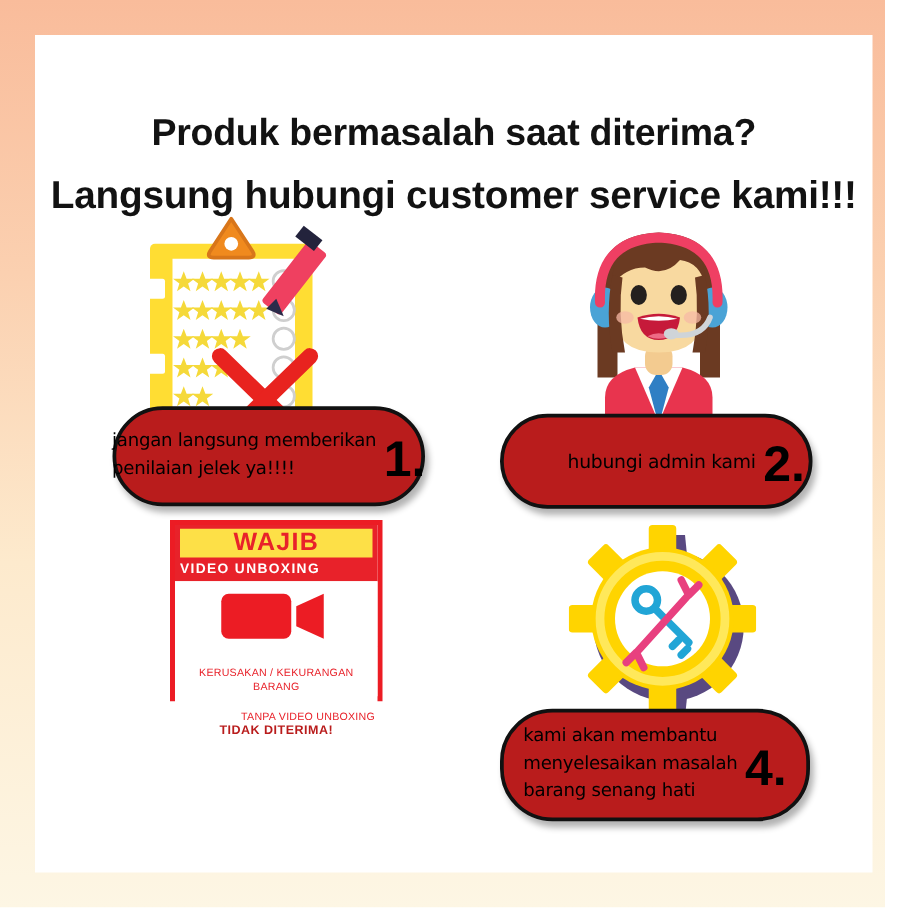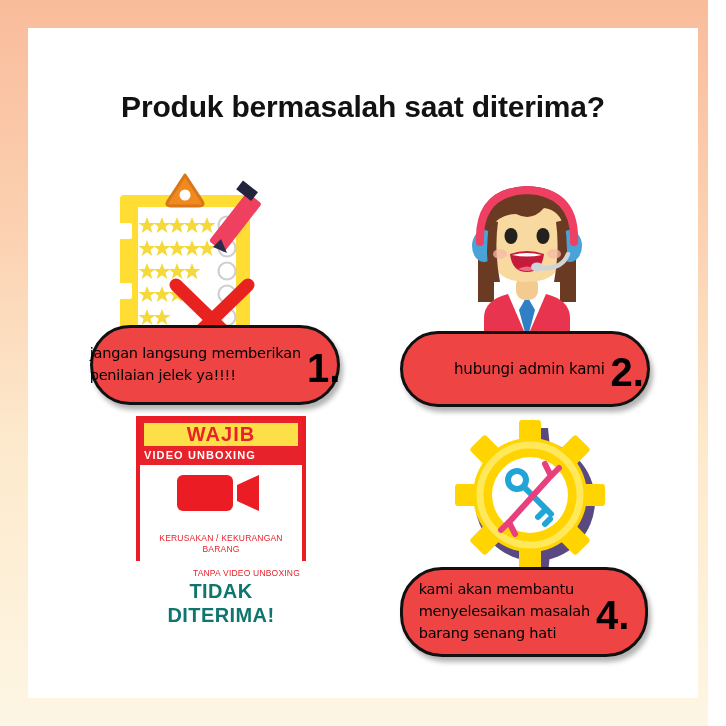--- a/index.html
+++ b/index.html
@@ -34,21 +34,21 @@
     font-weight: bold;
     letter-spacing: -0.2px;
     white-space: nowrap;
   }
   #title-line-1 { top: 62px;  font-size: 30px; }
   #title-line-2 { top: 110px; font-size: 31px; }
 
   
   .bubble {
     position: absolute;
-    background: #ef4444;
+    background: #b91c1c;
     border: 3px solid #111111;
     border-radius: 42px;
     box-shadow: 3px 5px 5px rgba(0,0,0,0.30);
     display: flex;
     align-items: center;
     justify-content: center;
     padding: 0 10px;
     z-index: 30;
   }
   .bubble-inner {
@@ -148,44 +148,45 @@
     color: #e8222a;
     font-family: "Liberation Sans", sans-serif;
     font-weight: normal;
     text-align: center;
     letter-spacing: 0.2px;
     margin-top: 14px;
   }
   .wajib-f1 { font-size: 8.5px; line-height: 1.25; }
   .wajib-f2 { font-size: 8.5px; line-height: 1.25; text-align: right; }
   .wajib-f3 {
-    color: #0f766e;
-    font-family: "Liberation Sans", sans-serif;
-    font-weight: bold;
-    font-size: 20px;
+    color: #b91c1c;
+    font-family: "Liberation Sans", sans-serif;
+    font-weight: bold;
+    font-size: 10px;
     text-align: center;
     letter-spacing: 0.4px;
     line-height: 1.2;
   }
 
   
   #gear-art {
     position: absolute;
     left: 427px; top: 392px;
     width: 150px; height: 150px;
     z-index: 10;
   }
 </style>
 </head>
 <body>
 
 <div id="poster">
   <div id="canvas">
 
     <div class="headline" id="title-line-1">Produk bermasalah saat diterima?</div>
+    <div class="headline" id="title-line-2">Langsung hubungi customer service kami!!!</div>
 
     <div id="clipboard-art">
       <svg viewBox="0 0 230 180" width="230" height="180">
 
         <rect x="40" y="22" width="130" height="150" rx="4" fill="#ffdd33"></rect>
 
         <rect x="58" y="34" width="98" height="128" fill="#ffffff"></rect>
 
         <rect x="36" y="50" width="16" height="16" rx="2" fill="#ffffff"></rect>
         <rect x="36" y="110" width="16" height="16" rx="2" fill="#ffffff"></rect>

